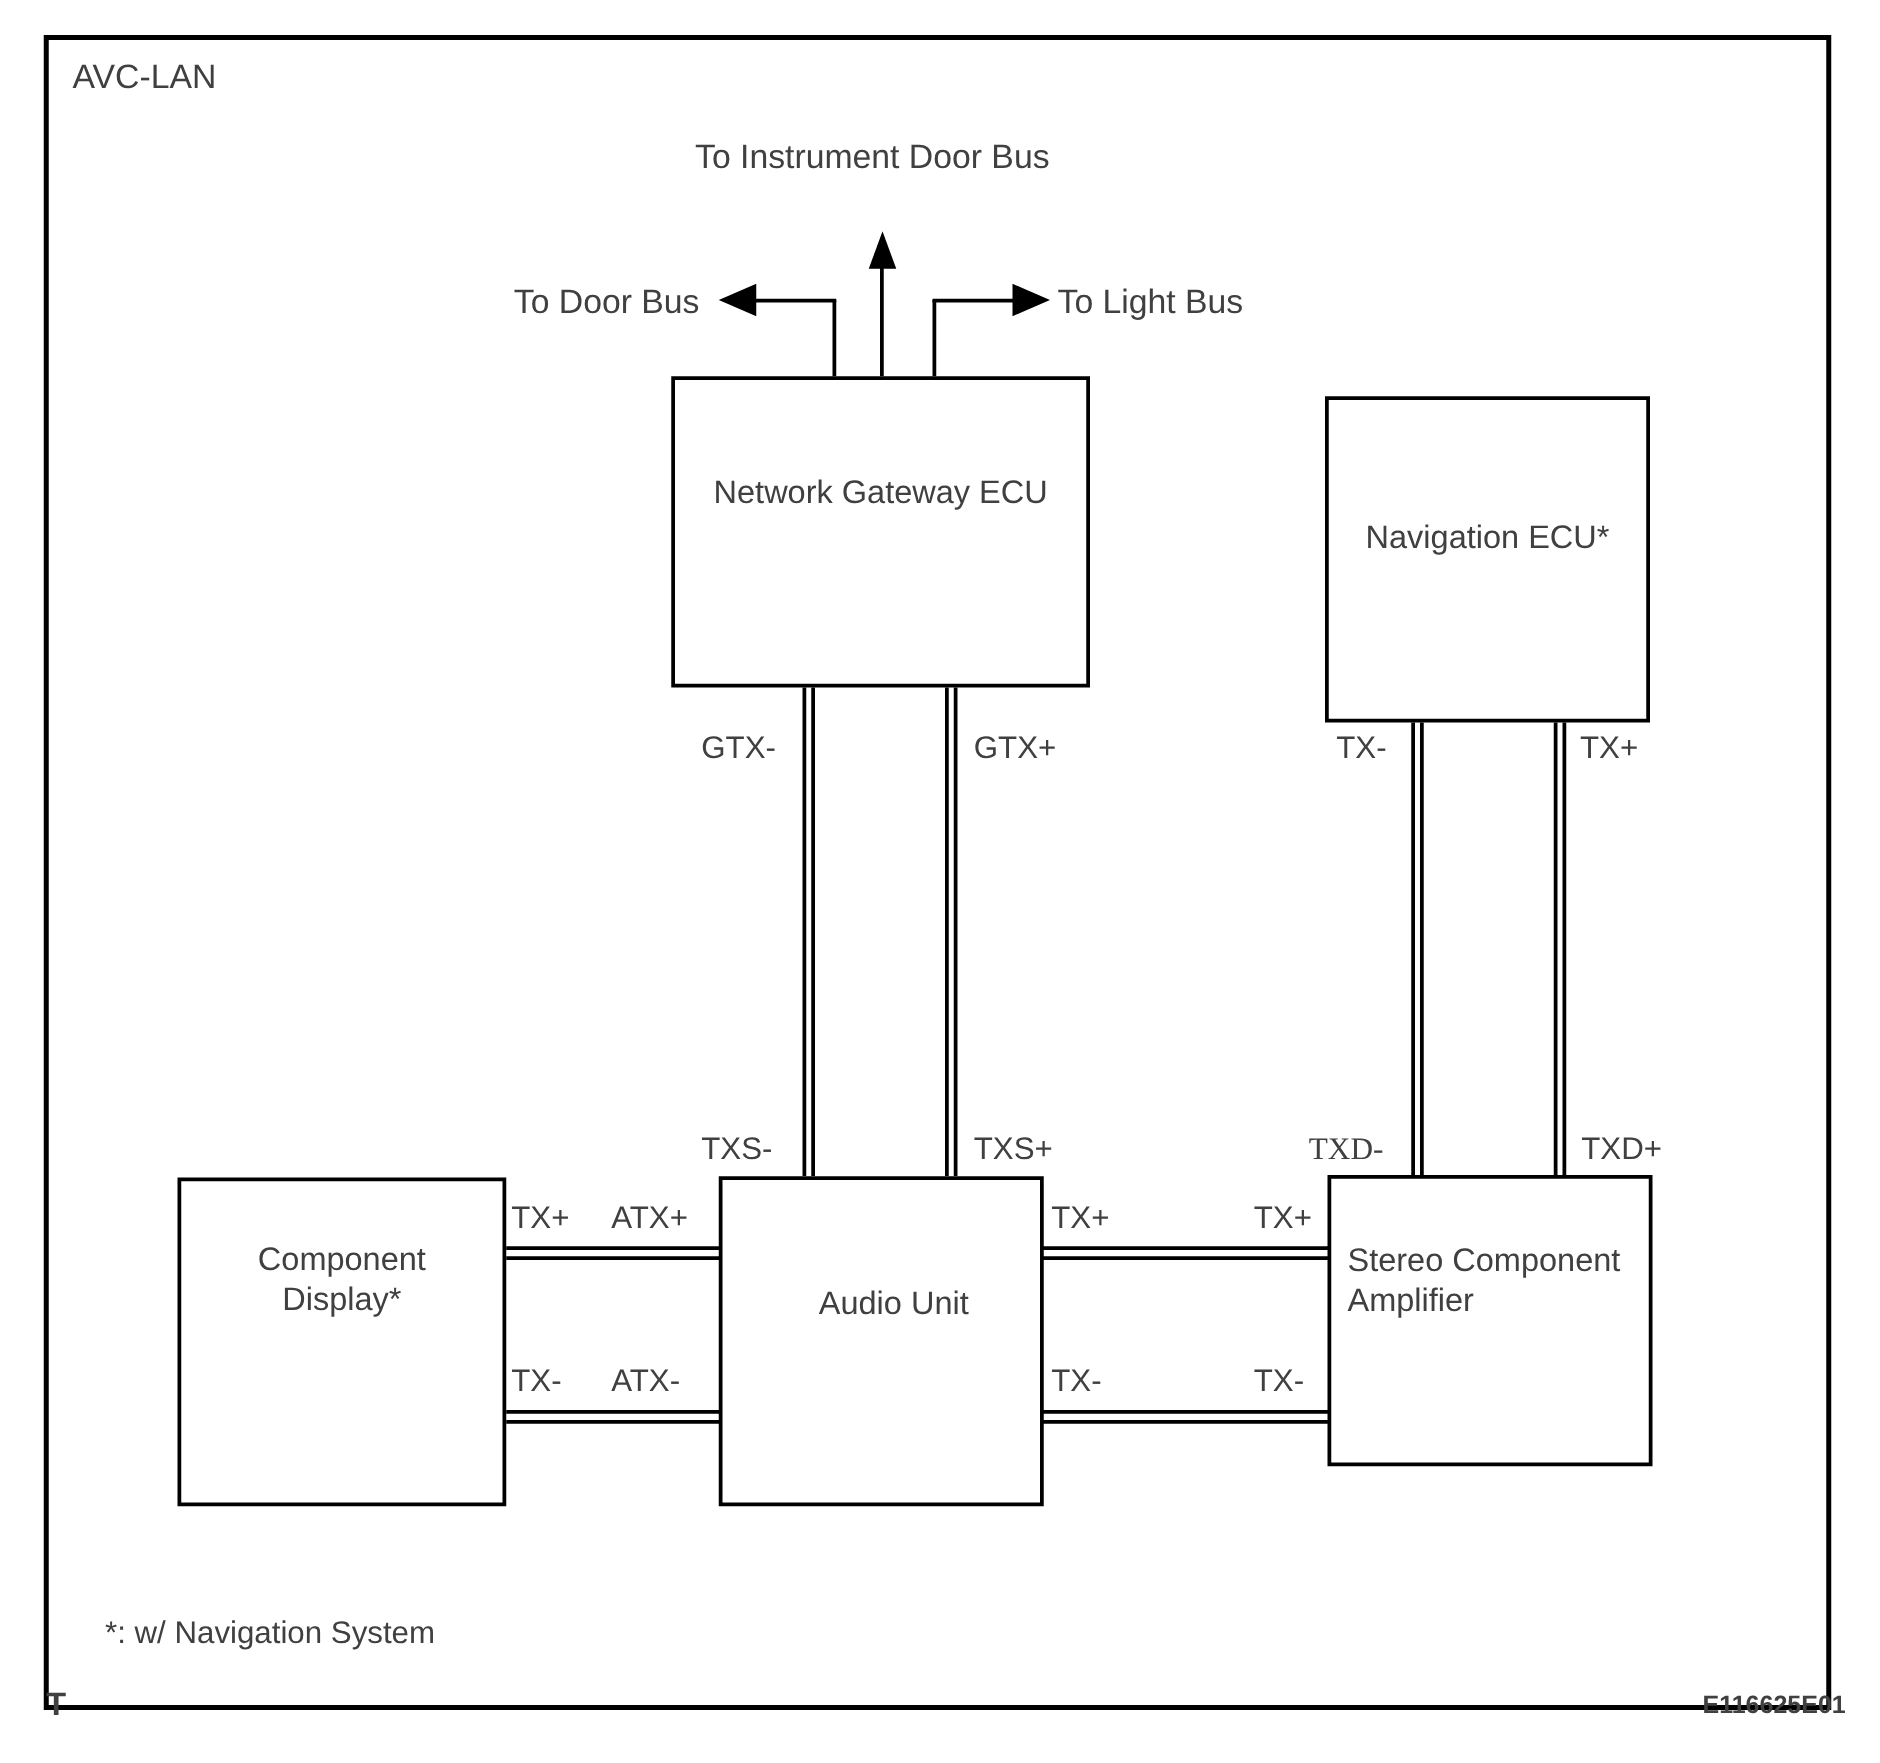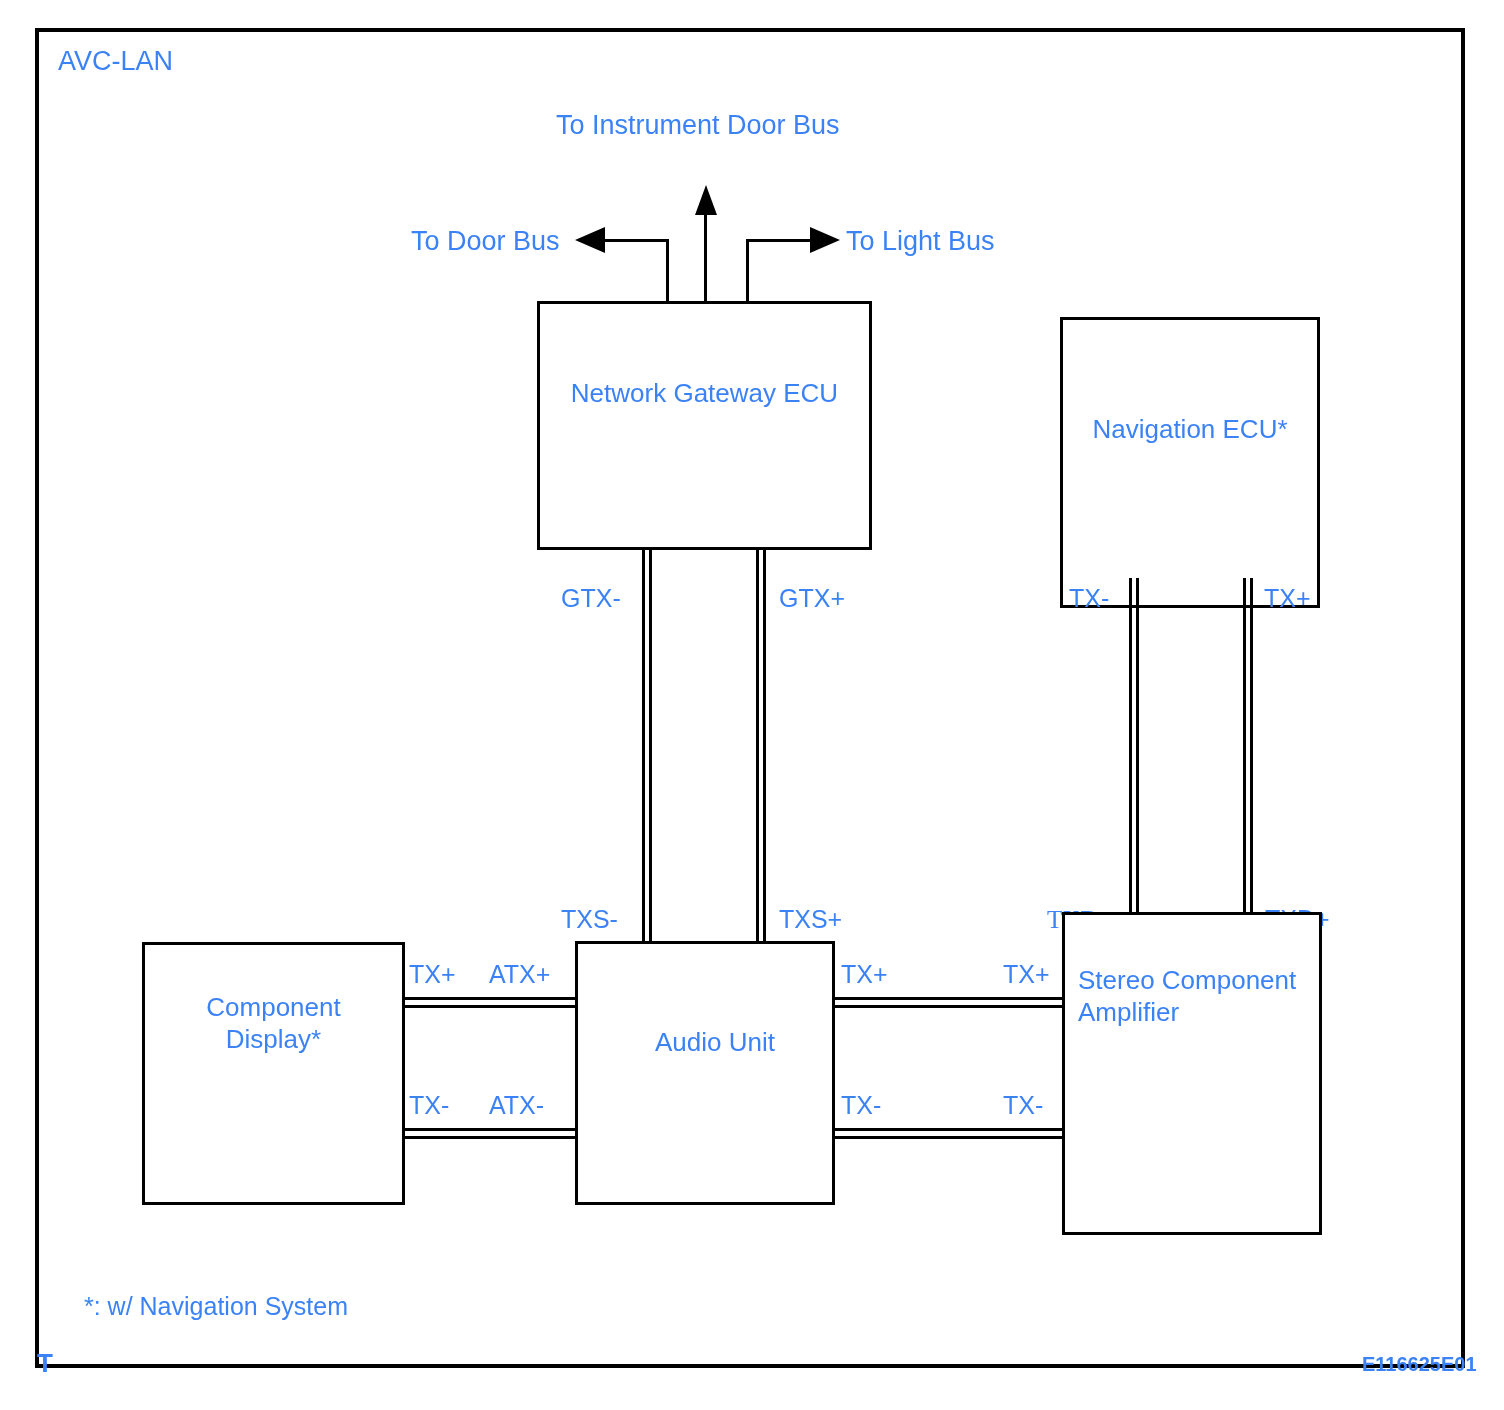--- a/index.html
+++ b/index.html
@@ -6,21 +6,21 @@
     margin: 0;
     padding: 0;
     background: #ffffff;
   }
   #page {
     position: relative;
     width: 1504px;
     height: 1410px;
     background: #ffffff;
     font-family: "Liberation Sans", sans-serif;
-    color: #3b82f6;
+    color: #404040;
     overflow: hidden;
   }
   
   .frame {
     position: absolute;
     left: 35px;
     top: 28px;
     width: 1430px;
     height: 1340px;
     border: 4px solid #000000;
@@ -143,21 +143,21 @@
 
   <div class="pairv" style="left:642px; top:550px; height:391px;"></div>
   <div class="pairv" style="left:756px; top:550px; height:391px;"></div>
 
   <div class="txt t-pin" style="left:561px; top:584px;">GTX-</div>
   <div class="txt t-pin" style="left:779px; top:584px;">GTX+</div>
 
   <div class="txt t-pin" style="left:561px; top:905px;">TXS-</div>
   <div class="txt t-pin" style="left:779px; top:905px;">TXS+</div>
 
-  <div class="boxc" style="left:1060px; top:317px; width:260px; height:291px;">
+  <div class="boxc" style="left:1060px; top:317px; width:260px; height:261px;">
     <div class="boxlabel" style="top:94px;">Navigation ECU*</div>
   </div>
 
   <div class="pairv" style="left:1129px; top:578px; height:362px;"></div>
   <div class="pairv" style="left:1243px; top:578px; height:362px;"></div>
 
   <div class="txt t-pin" style="left:1069px; top:584px;">TX-</div>
   <div class="txt t-pin" style="left:1264px; top:584px;">TX+</div>
 
   <div class="txt t-pin" style="left:1047px; top:905px;font-family:Liberation Serif, serif;">TXD-</div>
@@ -165,21 +165,21 @@
 
   <div class="boxc" style="left:142px; top:942px; width:263px; height:263px;">
     <div class="boxlabel" style="top:47px;">Component
 Display*</div>
   </div>
 
   <div class="boxc" style="left:575px; top:941px; width:260px; height:264px;">
     <div class="boxlabel" style="top:83px;padding-left:20px;">Audio Unit</div>
   </div>
 
-  <div class="boxc" style="left:1062px; top:912px; width:260px; height:323px;">
+  <div class="boxc" style="left:1062px; top:940px; width:260px; height:233px;">
     <div class="boxlabel" style="top:50px; text-align:left; padding-left:13px;">Stereo Component
 Amplifier</div>
   </div>
 
   <div class="pairh" style="left:405px; top:997px; width:171px;"></div>
   <div class="pairh" style="left:405px; top:1128px; width:171px;"></div>
 
   <div class="txt t-pin" style="left:409px; top:960px;">TX+</div>
   <div class="txt t-pin" style="left:489px; top:960px;">ATX+</div>
 

